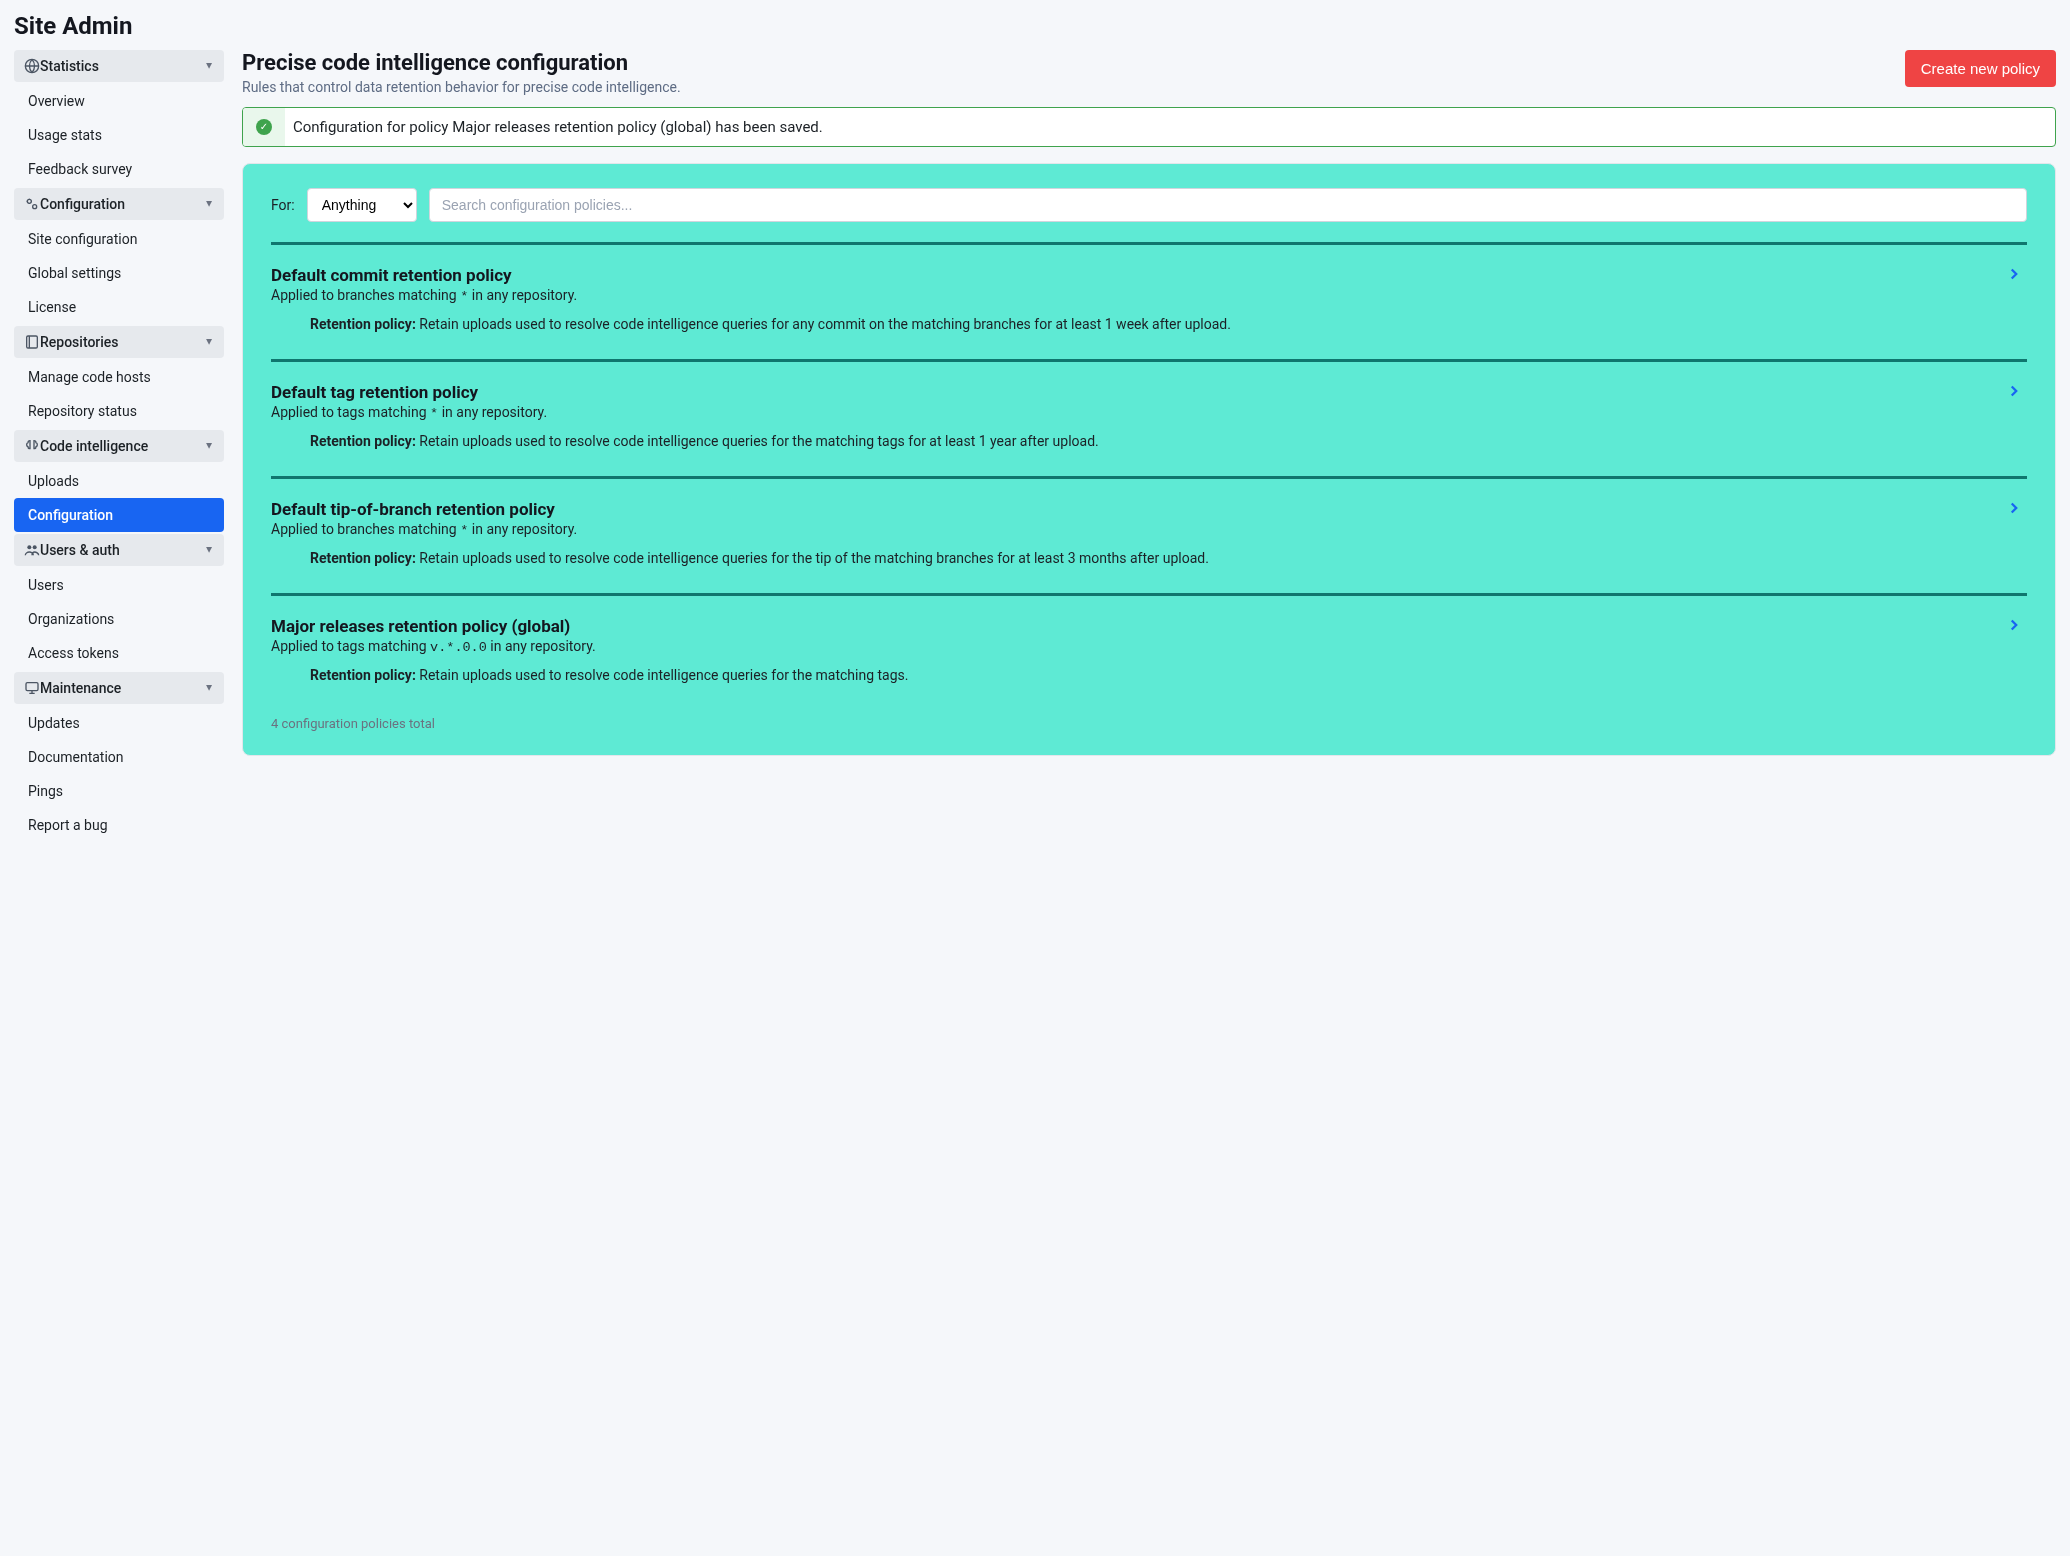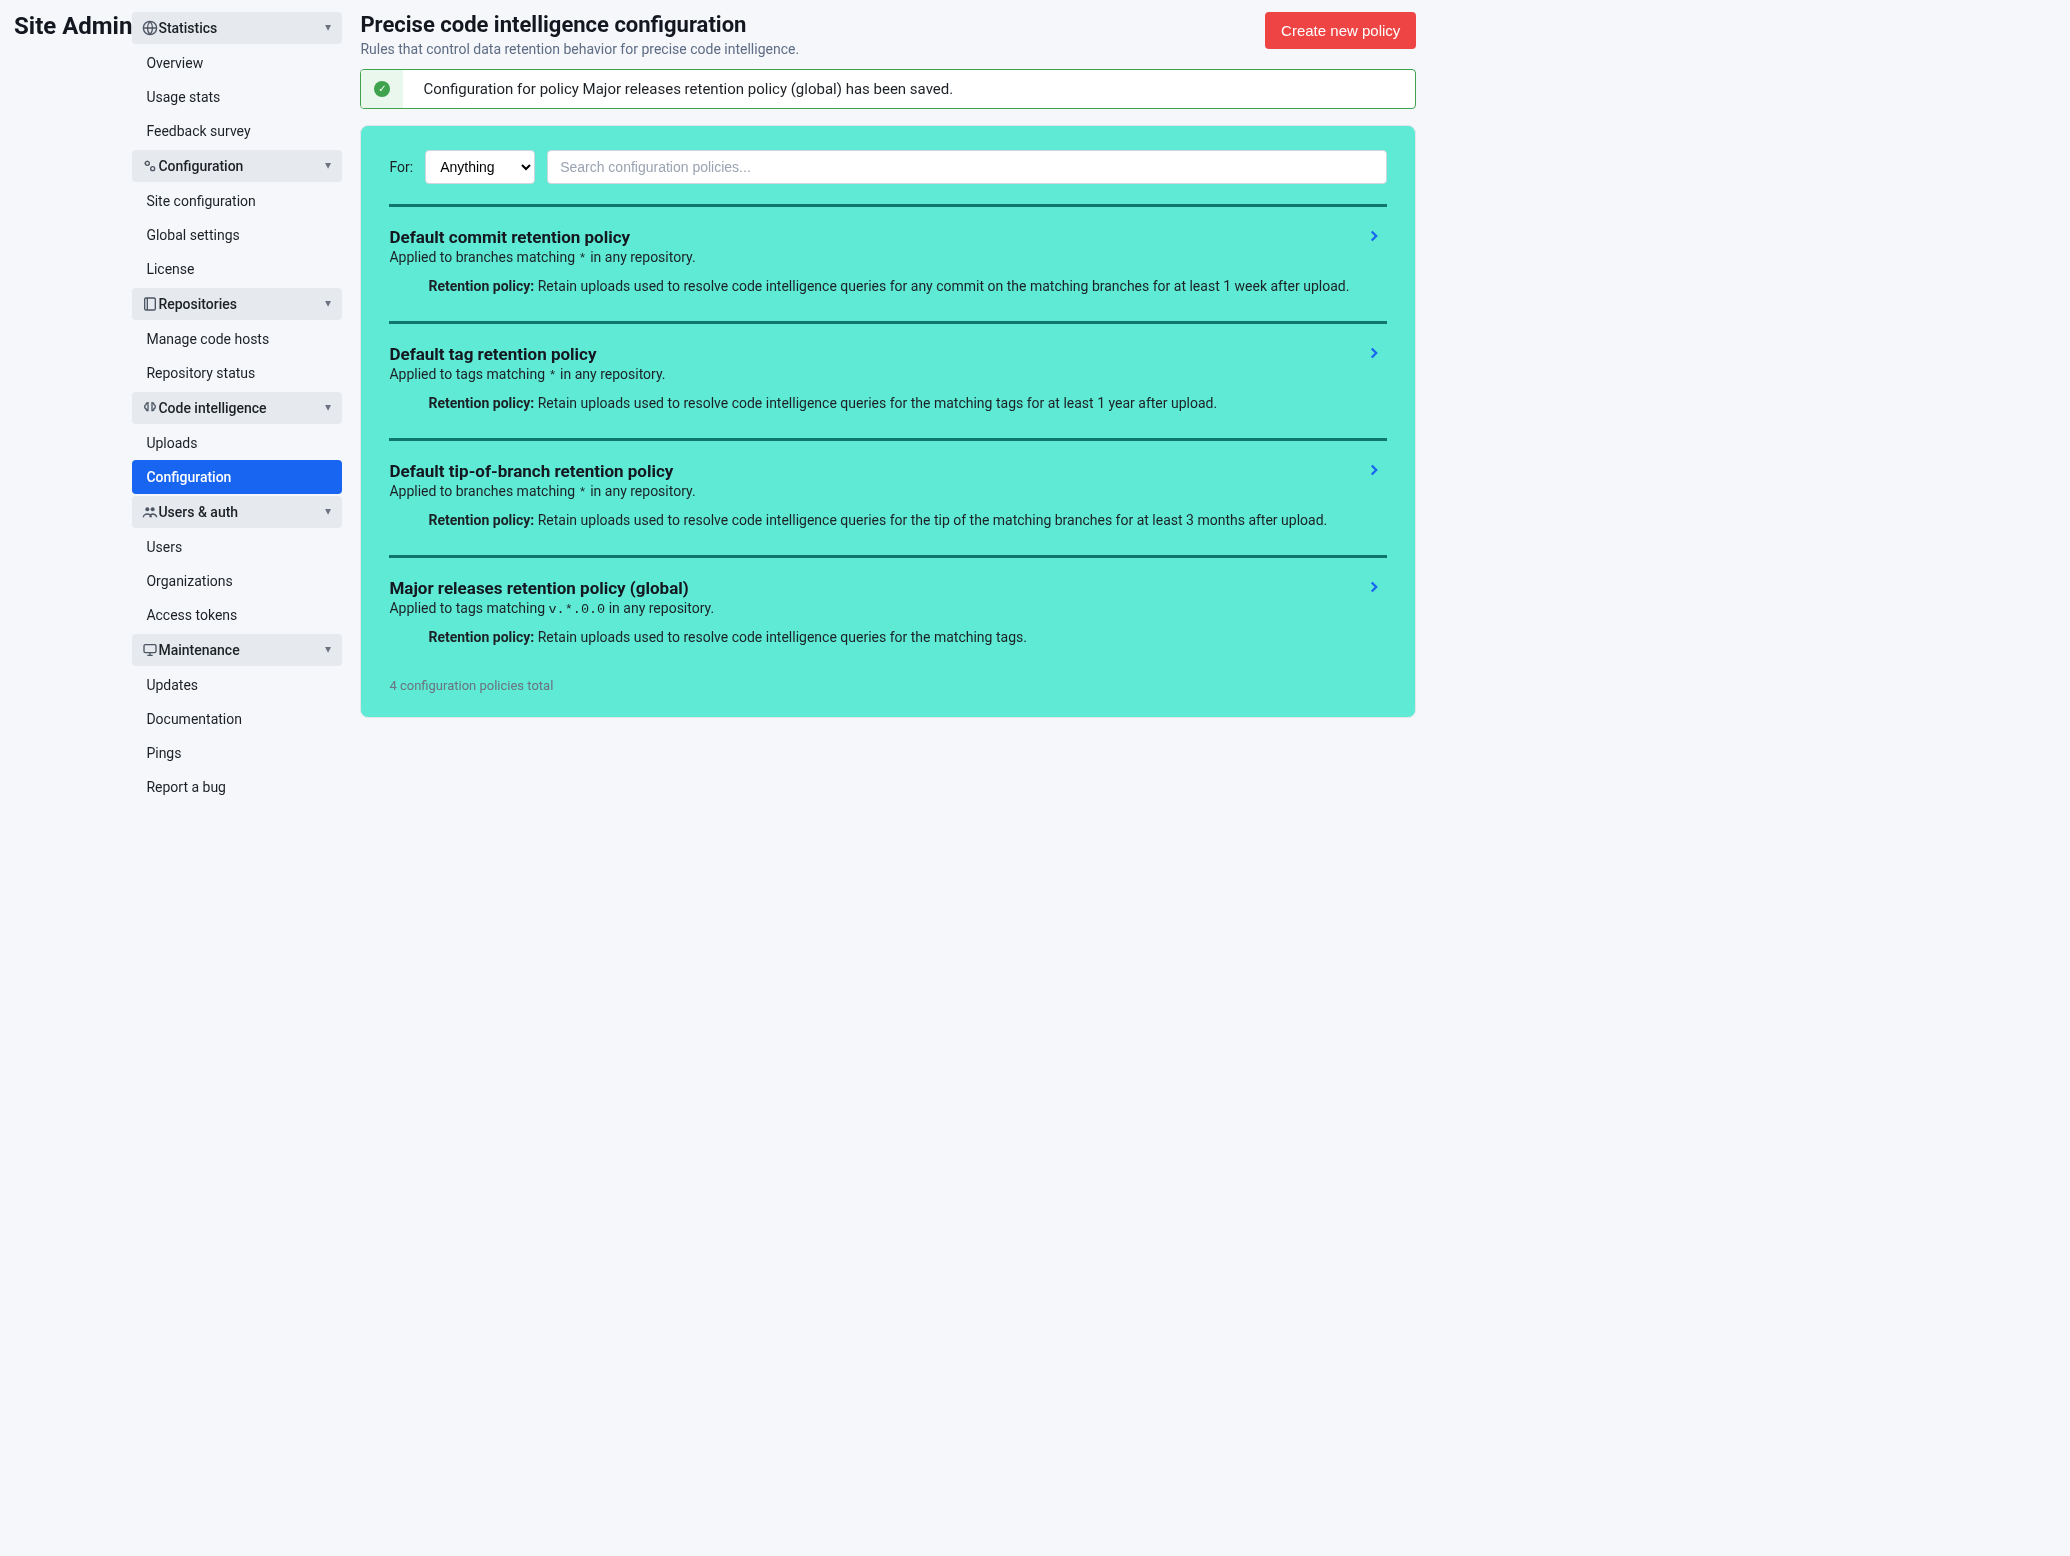--- a/index.html
+++ b/index.html
@@ -4,20 +4,21 @@
 <style>
   * { box-sizing: border-box; margin: 0; padding: 0; }
   body {
     font-family: -apple-system, BlinkMacSystemFont, "Segoe UI", Roboto, "Helvetica Neue", Arial, sans-serif;
     background: #f5f7fa;
     color: #1c2126;
     font-size: 14px;
   }
   .container {
     display: flex;
+    flex-direction: column;
     padding: 12px 14px;
   }
   h1.page-title {
     font-size: 24px;
     font-weight: 700;
     margin-bottom: 10px;
     color: #14171f;
   }
   .layout {
     display: flex;
@@ -100,21 +101,21 @@
     overflow: hidden;
   }
   .alert-success .alert-icon-wrap {
     width: 42px;
     background: #e9f7ec;
     display: flex;
     align-items: center;
     justify-content: center;
   }
   .alert-success .alert-msg {
-    padding: 10px 20px;
+    padding: 10px 8px;
     font-size: 15px;
     color: #1c2126;
   }
   .check-circle {
     width: 16px; height: 16px;
     background: #3fa34d;
     border-radius: 50%;
     display: inline-flex;
     align-items: center;
     justify-content: center;

